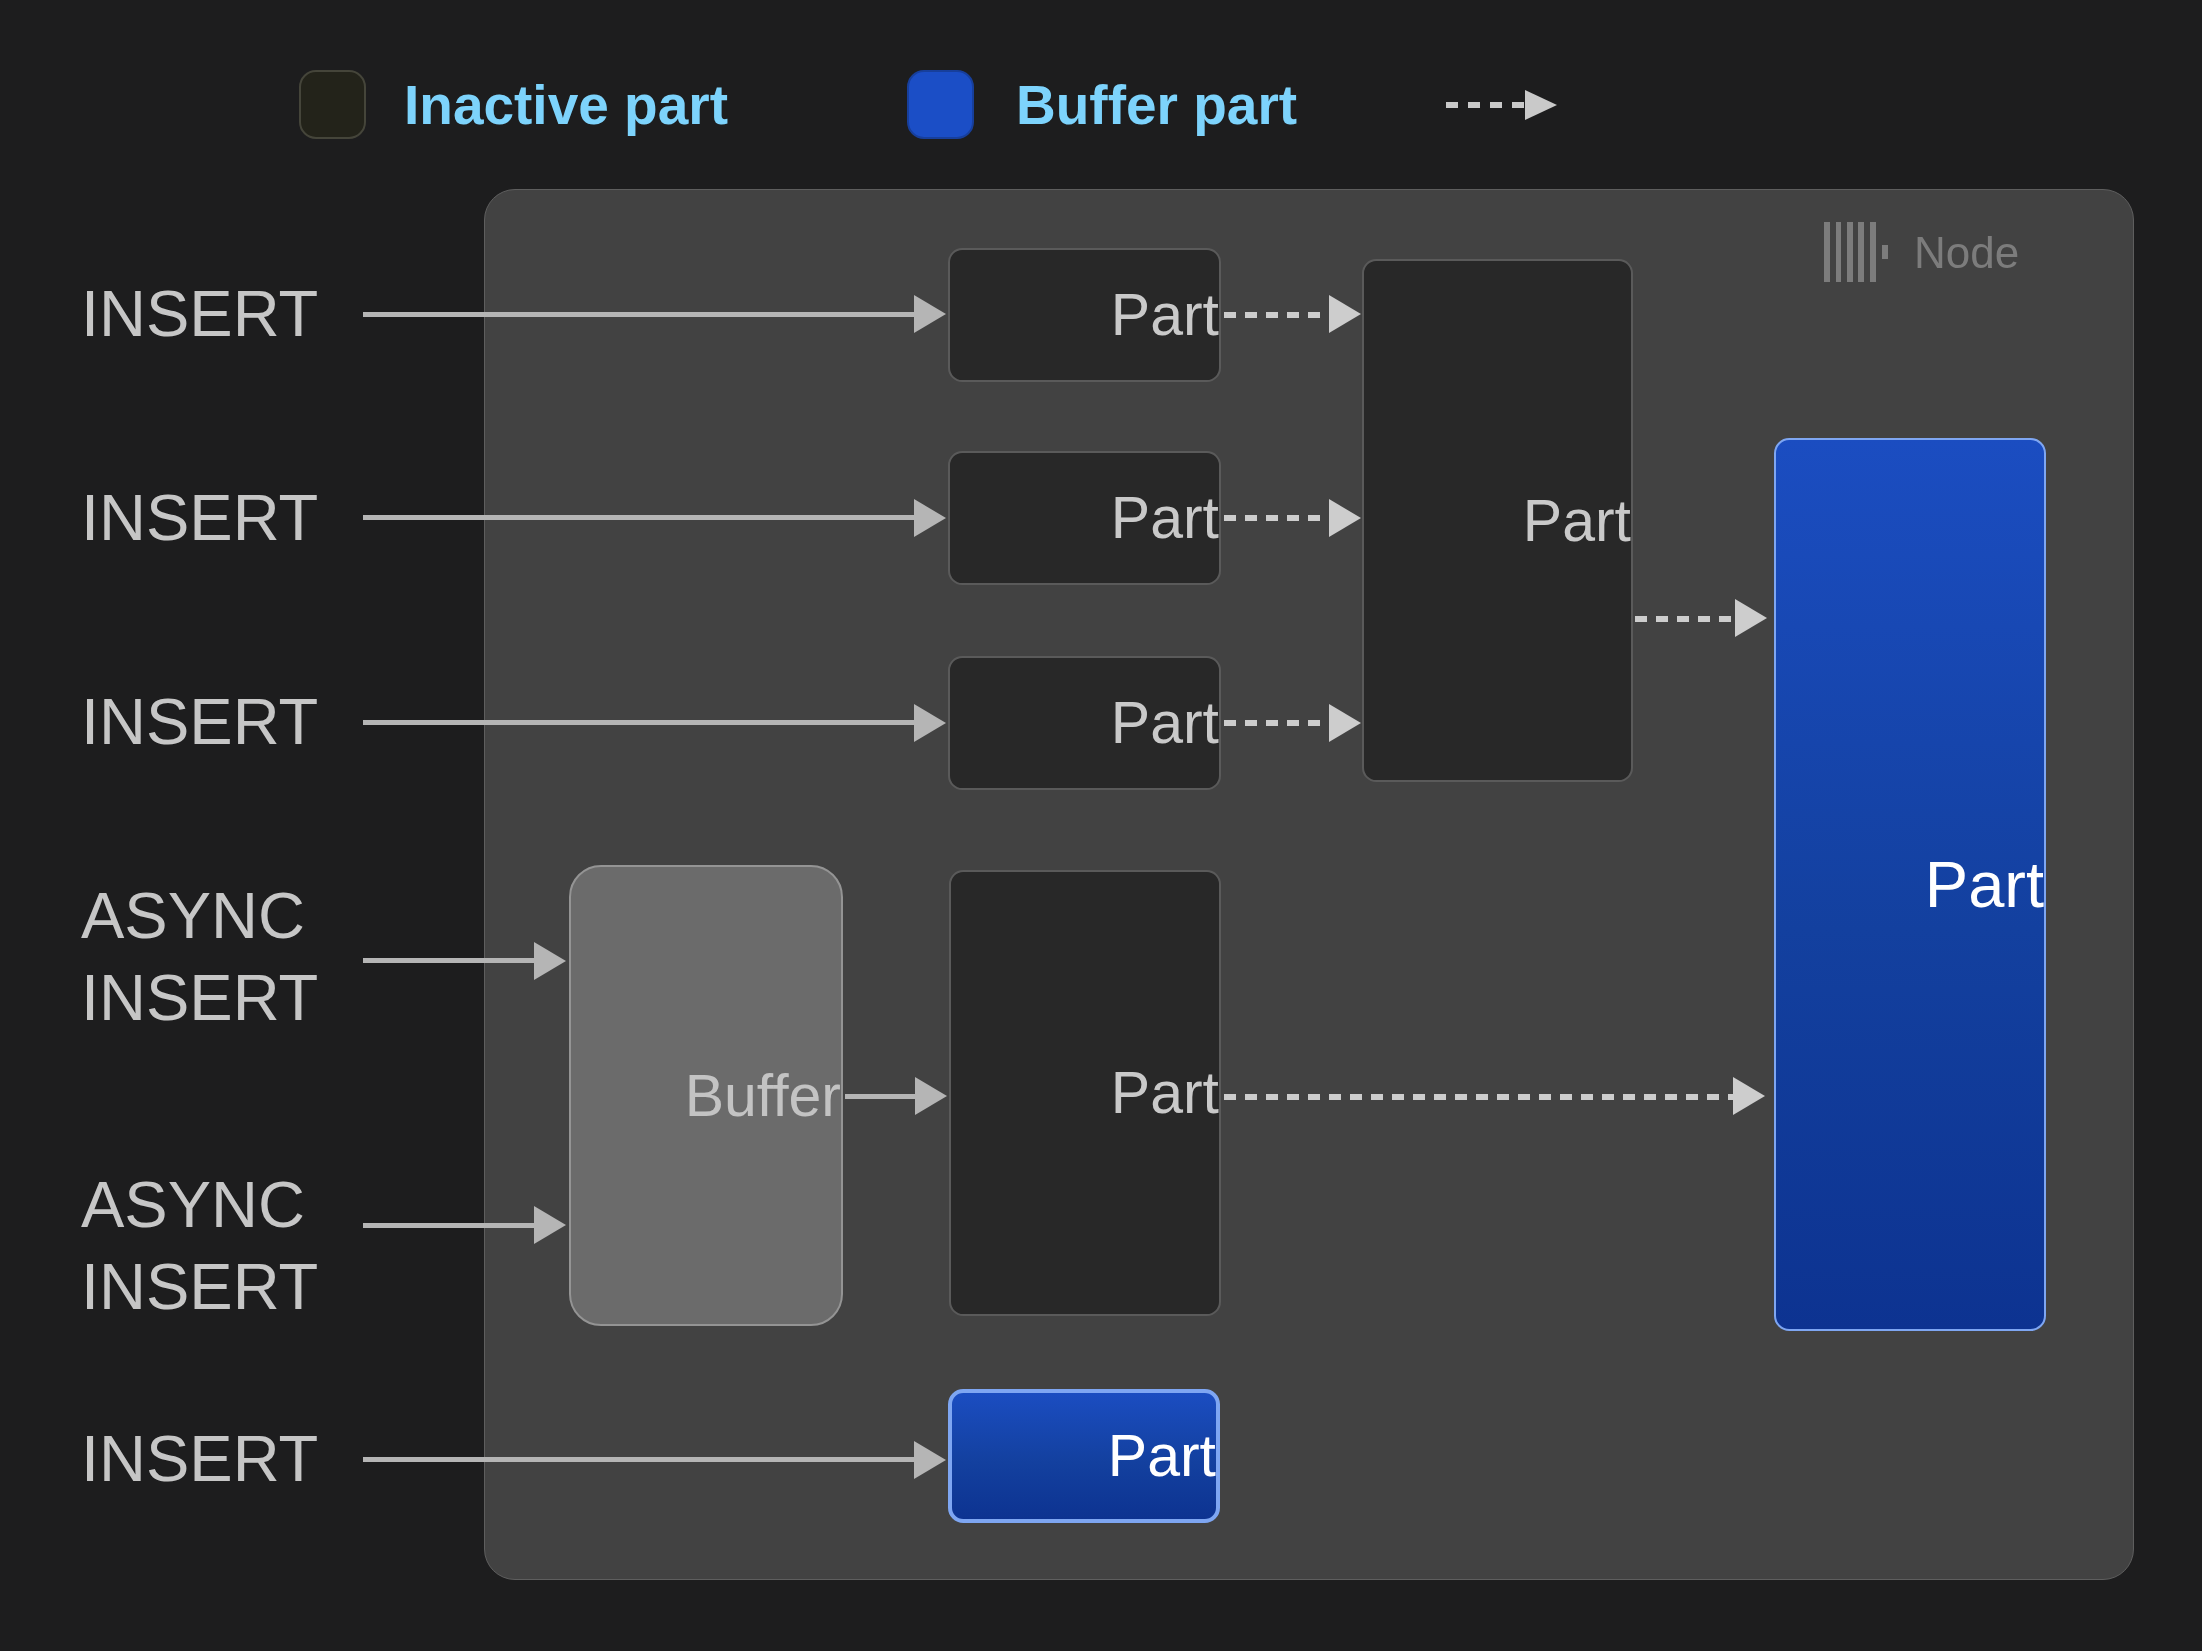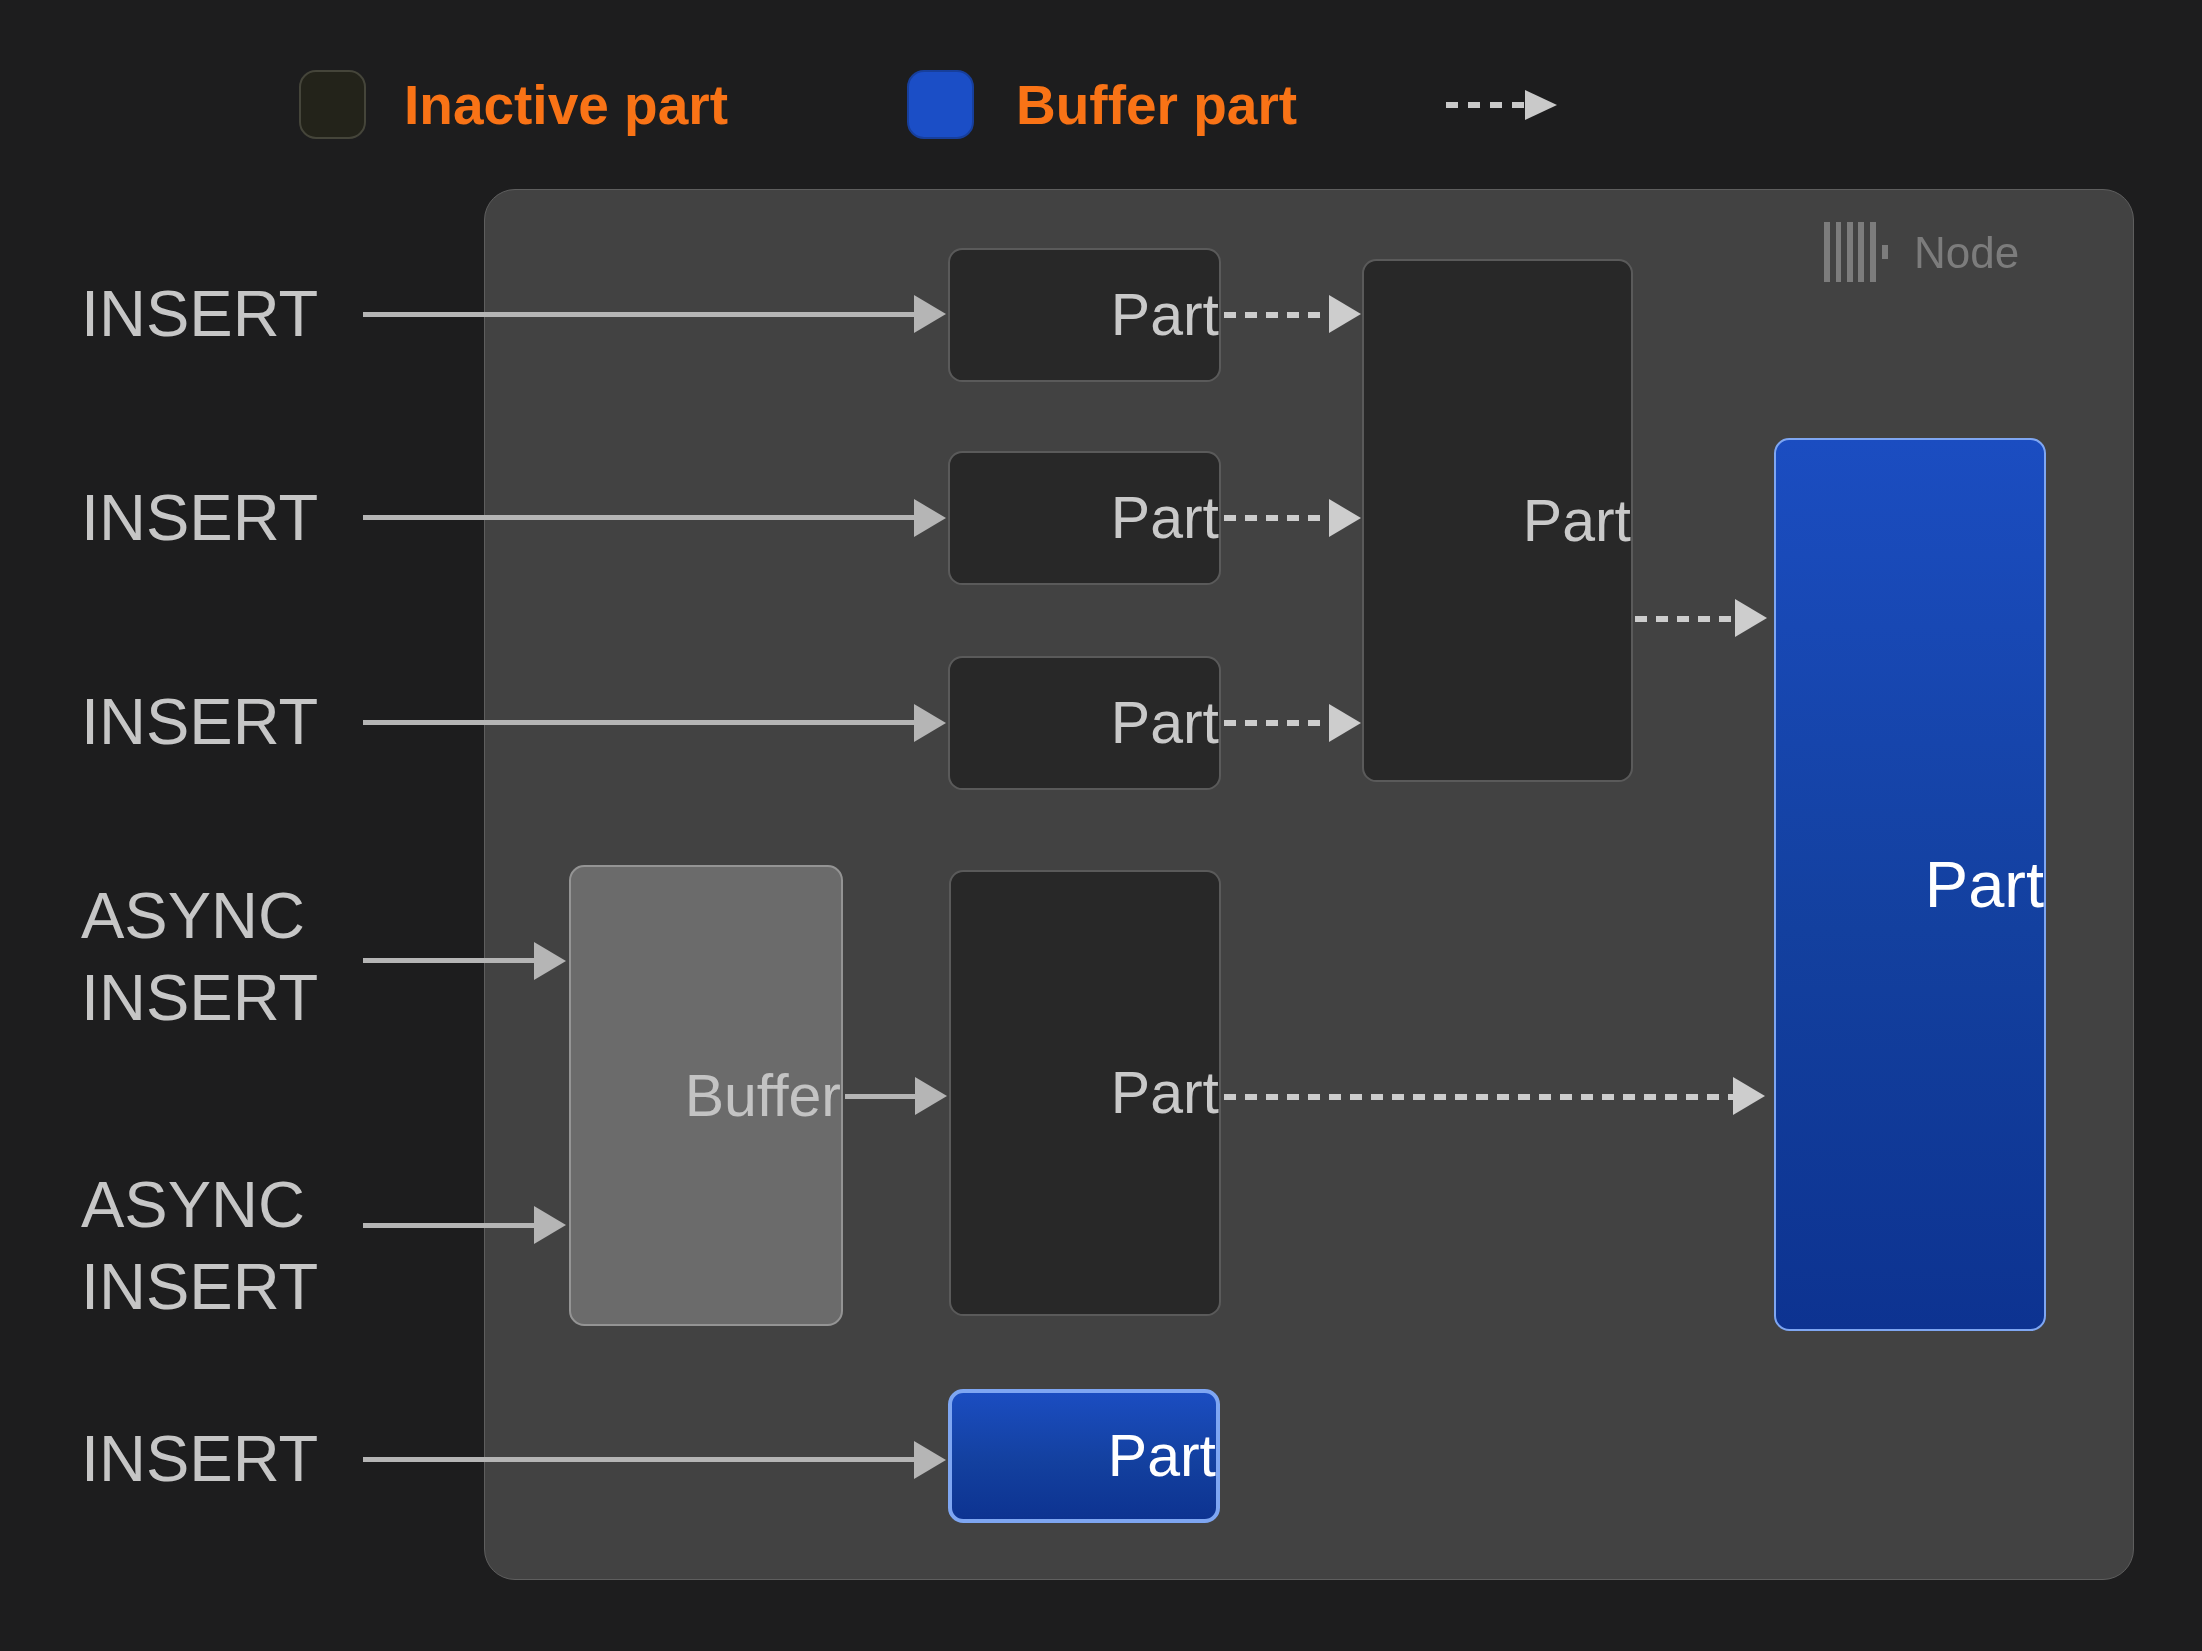--- a/index.html
+++ b/index.html
@@ -8,21 +8,21 @@
     background:#1d1d1e;
     font-family:"Liberation Sans","DejaVu Sans",sans-serif;
     -webkit-font-smoothing:antialiased;
   }
   .abs{position:absolute;}
 
   
   .legend-swatch{width:67px;height:69px;border-radius:17px;box-sizing:border-box;}
   .legend-swatch.inactive{background:#23231a;border:2.9px solid #45453a;}
   .legend-swatch.active{background:#1b4ec6;border:2.9px solid #173f9c;}
-  .legend-text{height:69px;line-height:69px;font-size:55px;font-weight:600;color:#f97316;white-space:nowrap;}
+  .legend-text{height:69px;line-height:69px;font-size:55px;font-weight:600;color:#7dd3fc;white-space:nowrap;}
 
   
   .node-box{
     left:484px;top:189px;width:1650px;height:1391px;box-sizing:border-box;
     background:#424242;border:1.9px solid #5e5e5e;border-radius:31px;
   }
   .node-title{height:61px;line-height:61px;font-size:44px;font-weight:500;color:#7c7c7c;white-space:nowrap;}
   .ch-icon{width:64px;height:60px;}
   .ch-icon .bar{position:absolute;top:0;width:5.7px;height:60px;background:#7c7c7c;}
   .ch-icon .dot{position:absolute;width:5.7px;height:14.3px;top:23px;background:#7c7c7c;}
@@ -137,21 +137,21 @@
     <span>Part</span>
   </div>
   <div class="abs pbox inactive" style="left:948px;top:656px;width:273px;height:134px;">
     <span>Part</span>
   </div>
 
   <div class="abs pbox inactive" style="left:1362px;top:259px;width:271px;height:523px;">
     <span>Part</span>
   </div>
 
-  <div class="abs pbox buffer" style="left:569px;top:865px;width:274px;height:461px;">
+  <div class="abs pbox buffer" style="left:569px;top:865px;width:274px;height:461px;border-radius:32px;">
     <span>Buffer</span>
   </div>
 
   <div class="abs pbox inactive" style="left:949px;top:870px;width:272px;height:446px;">
     <span>Part</span>
   </div>
 
   <div class="abs pbox active large" style="left:1774px;top:438px;width:272px;height:893px;">
     <span>Part</span>
   </div>

